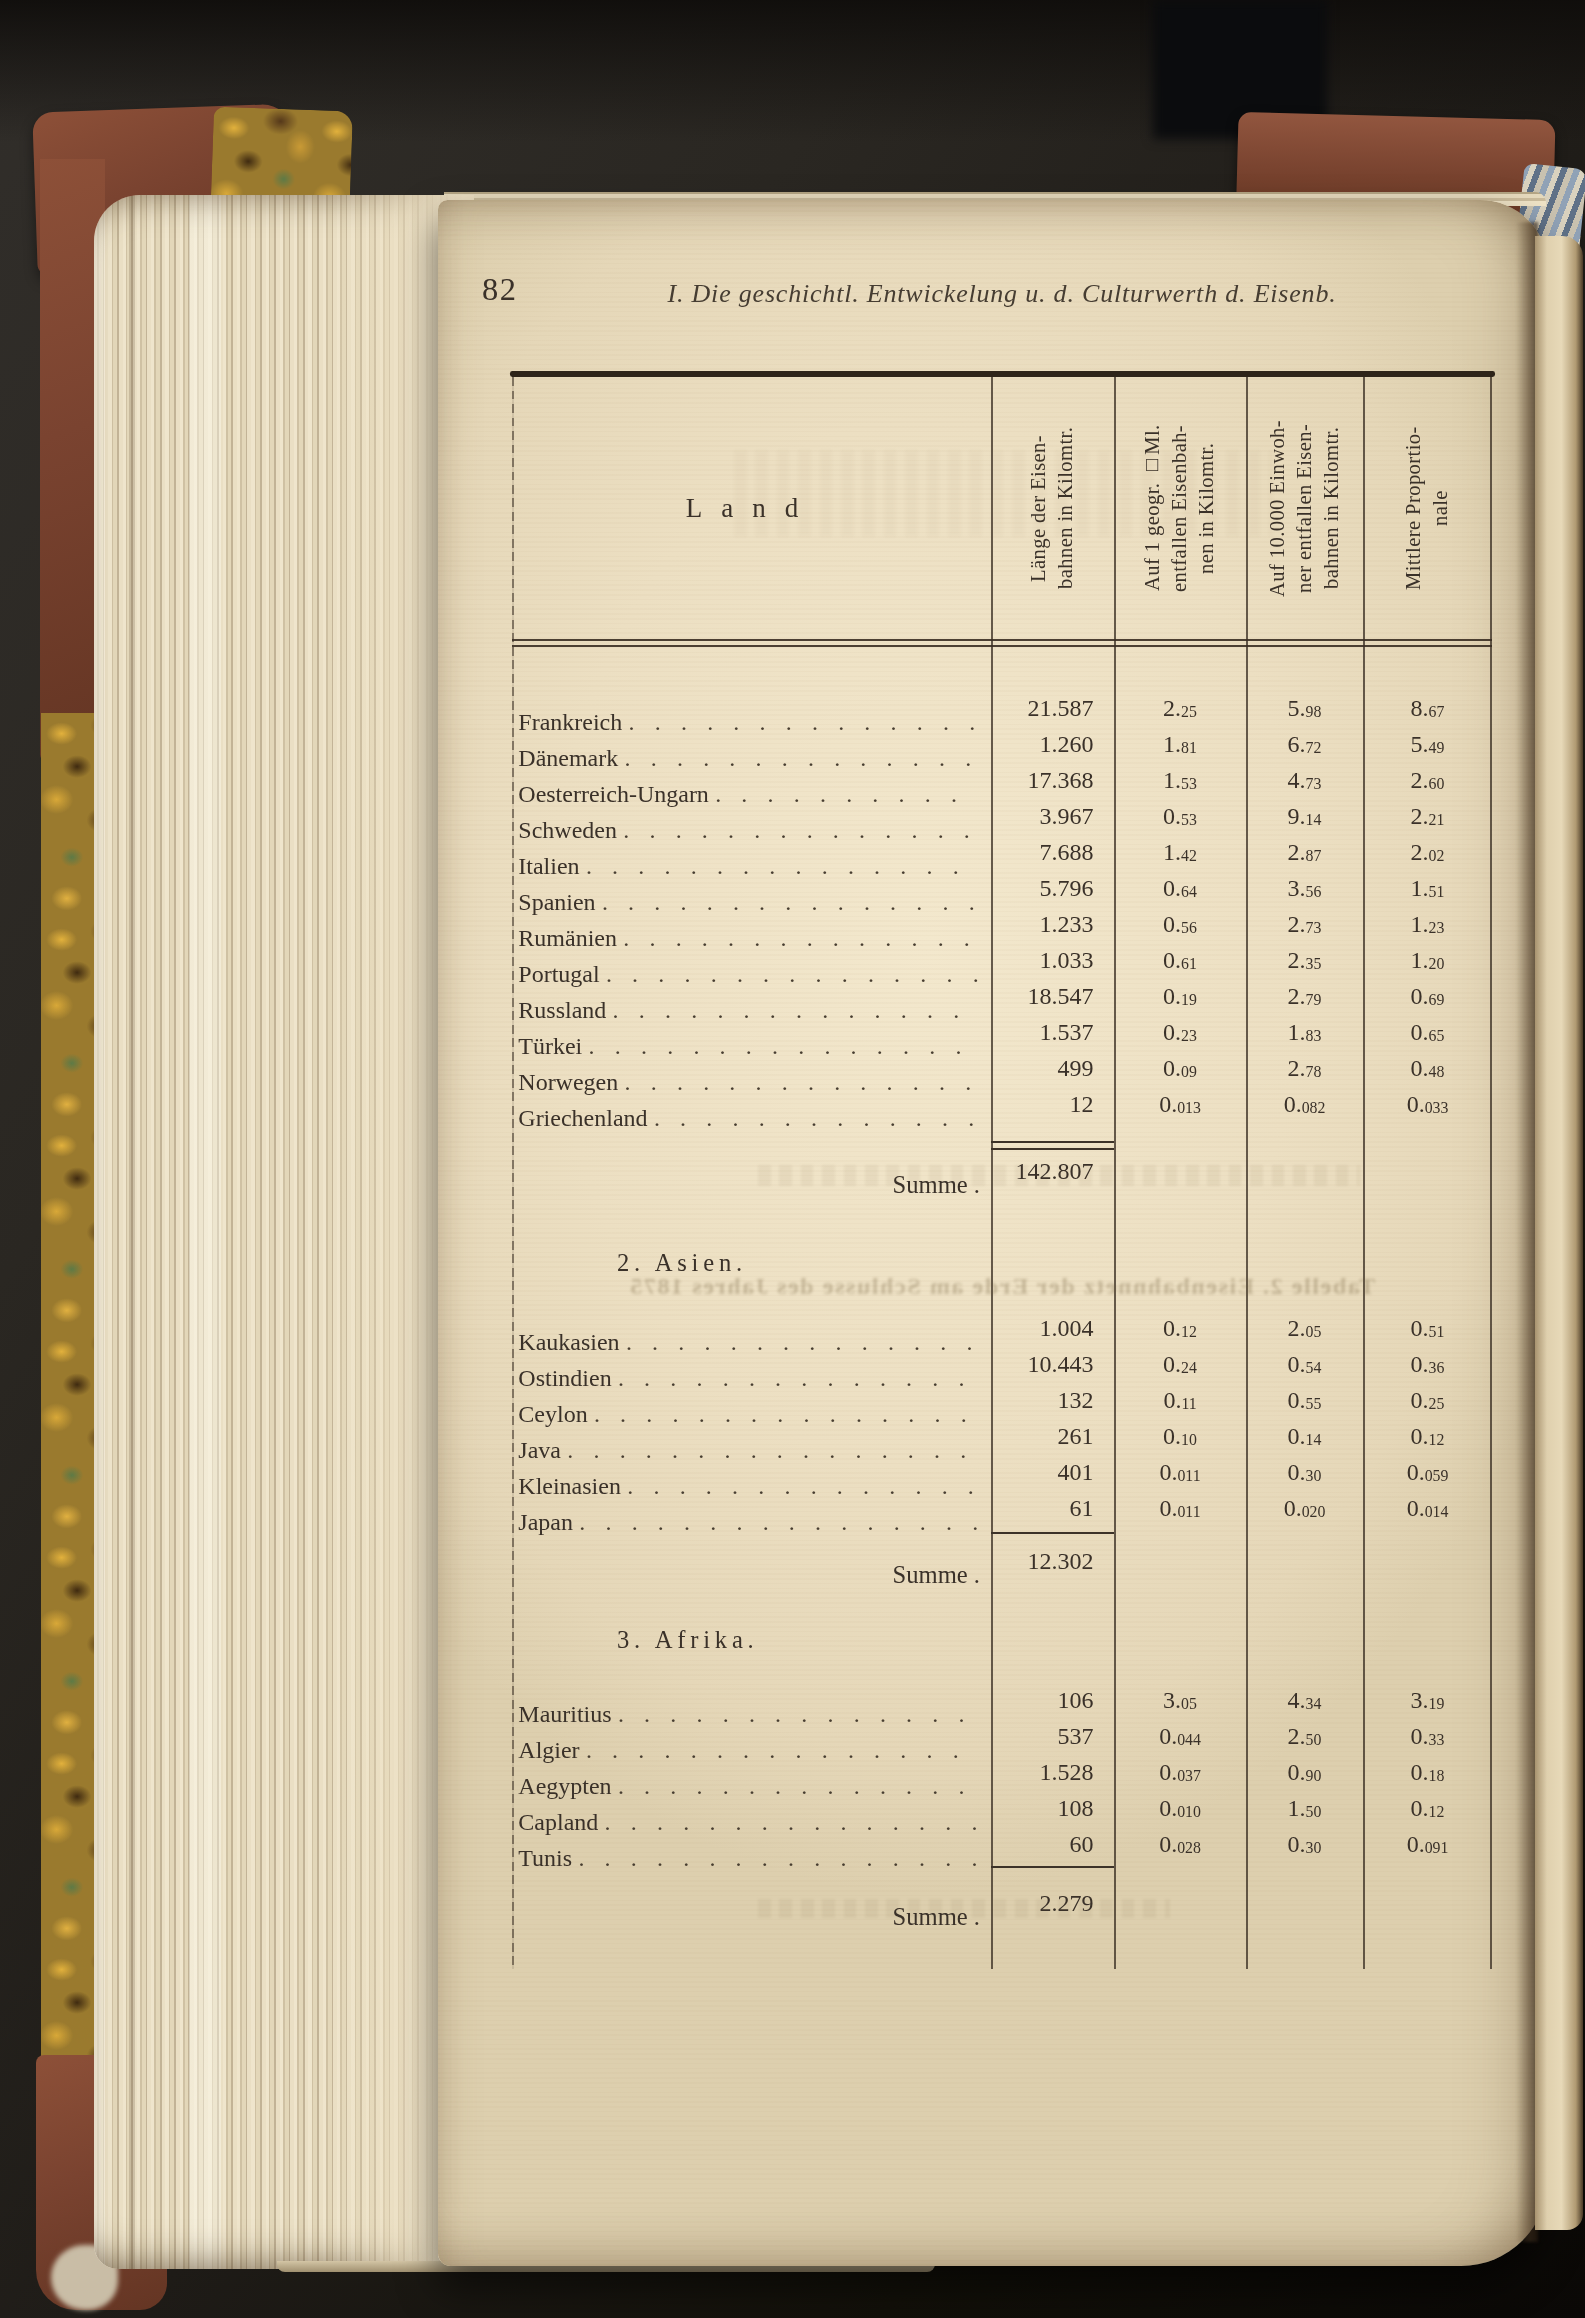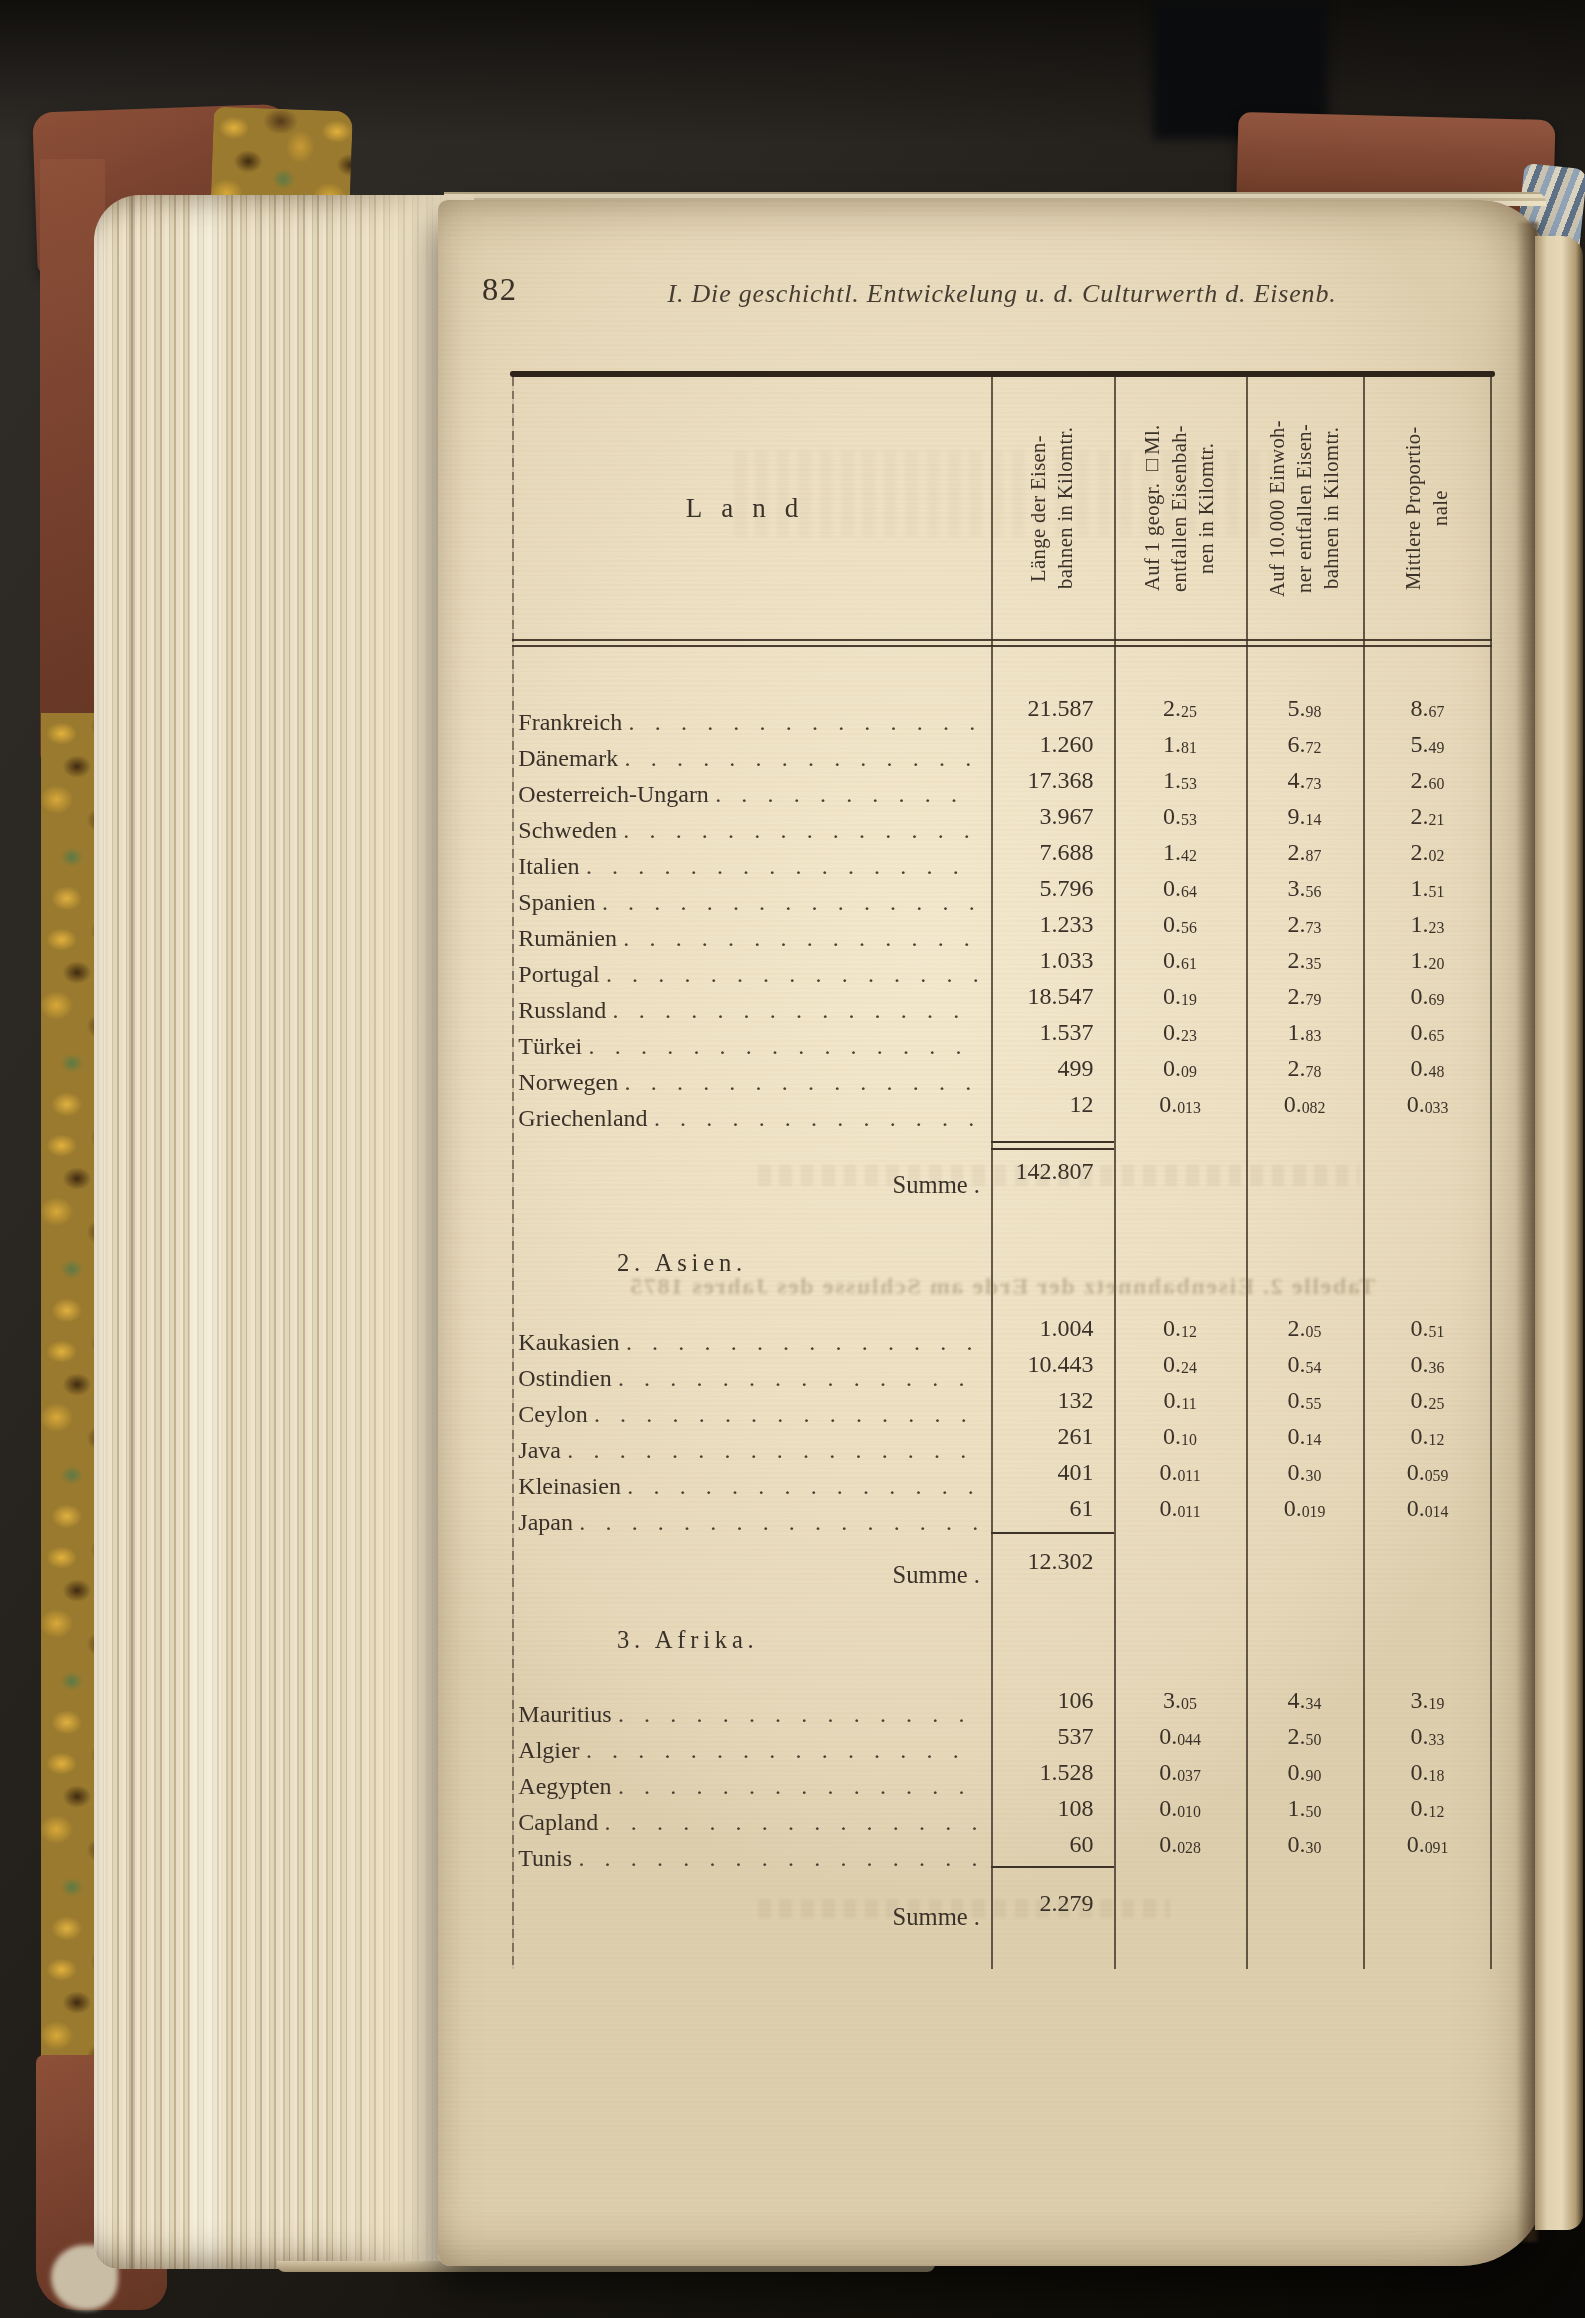--- a/index.html
+++ b/index.html
@@ -477,21 +477,21 @@
           <span class="nm">Japan</span>
           <span class="dots"></span>
         </div>
         <div class="cell c1">
           <span>61</span>
         </div>
         <div class="cell c2">
           <span>0.<span class="fr">011</span></span>
         </div>
         <div class="cell c3">
-          <span>0.<span class="fr">019</span></span>
+          <span>0.<span class="fr">020</span></span>
         </div>
         <div class="cell c4">
           <span>0.<span class="fr">014</span></span>
         </div>
       </div>
       <div class="sumrule" style="top: 1161px; height: 2.4px;"></div>
       <div class="row summe" style="top: 1172px;">
         <div class="cell land">Summe .</div>
         <div class="cell c1">
           <span>12.302</span>

